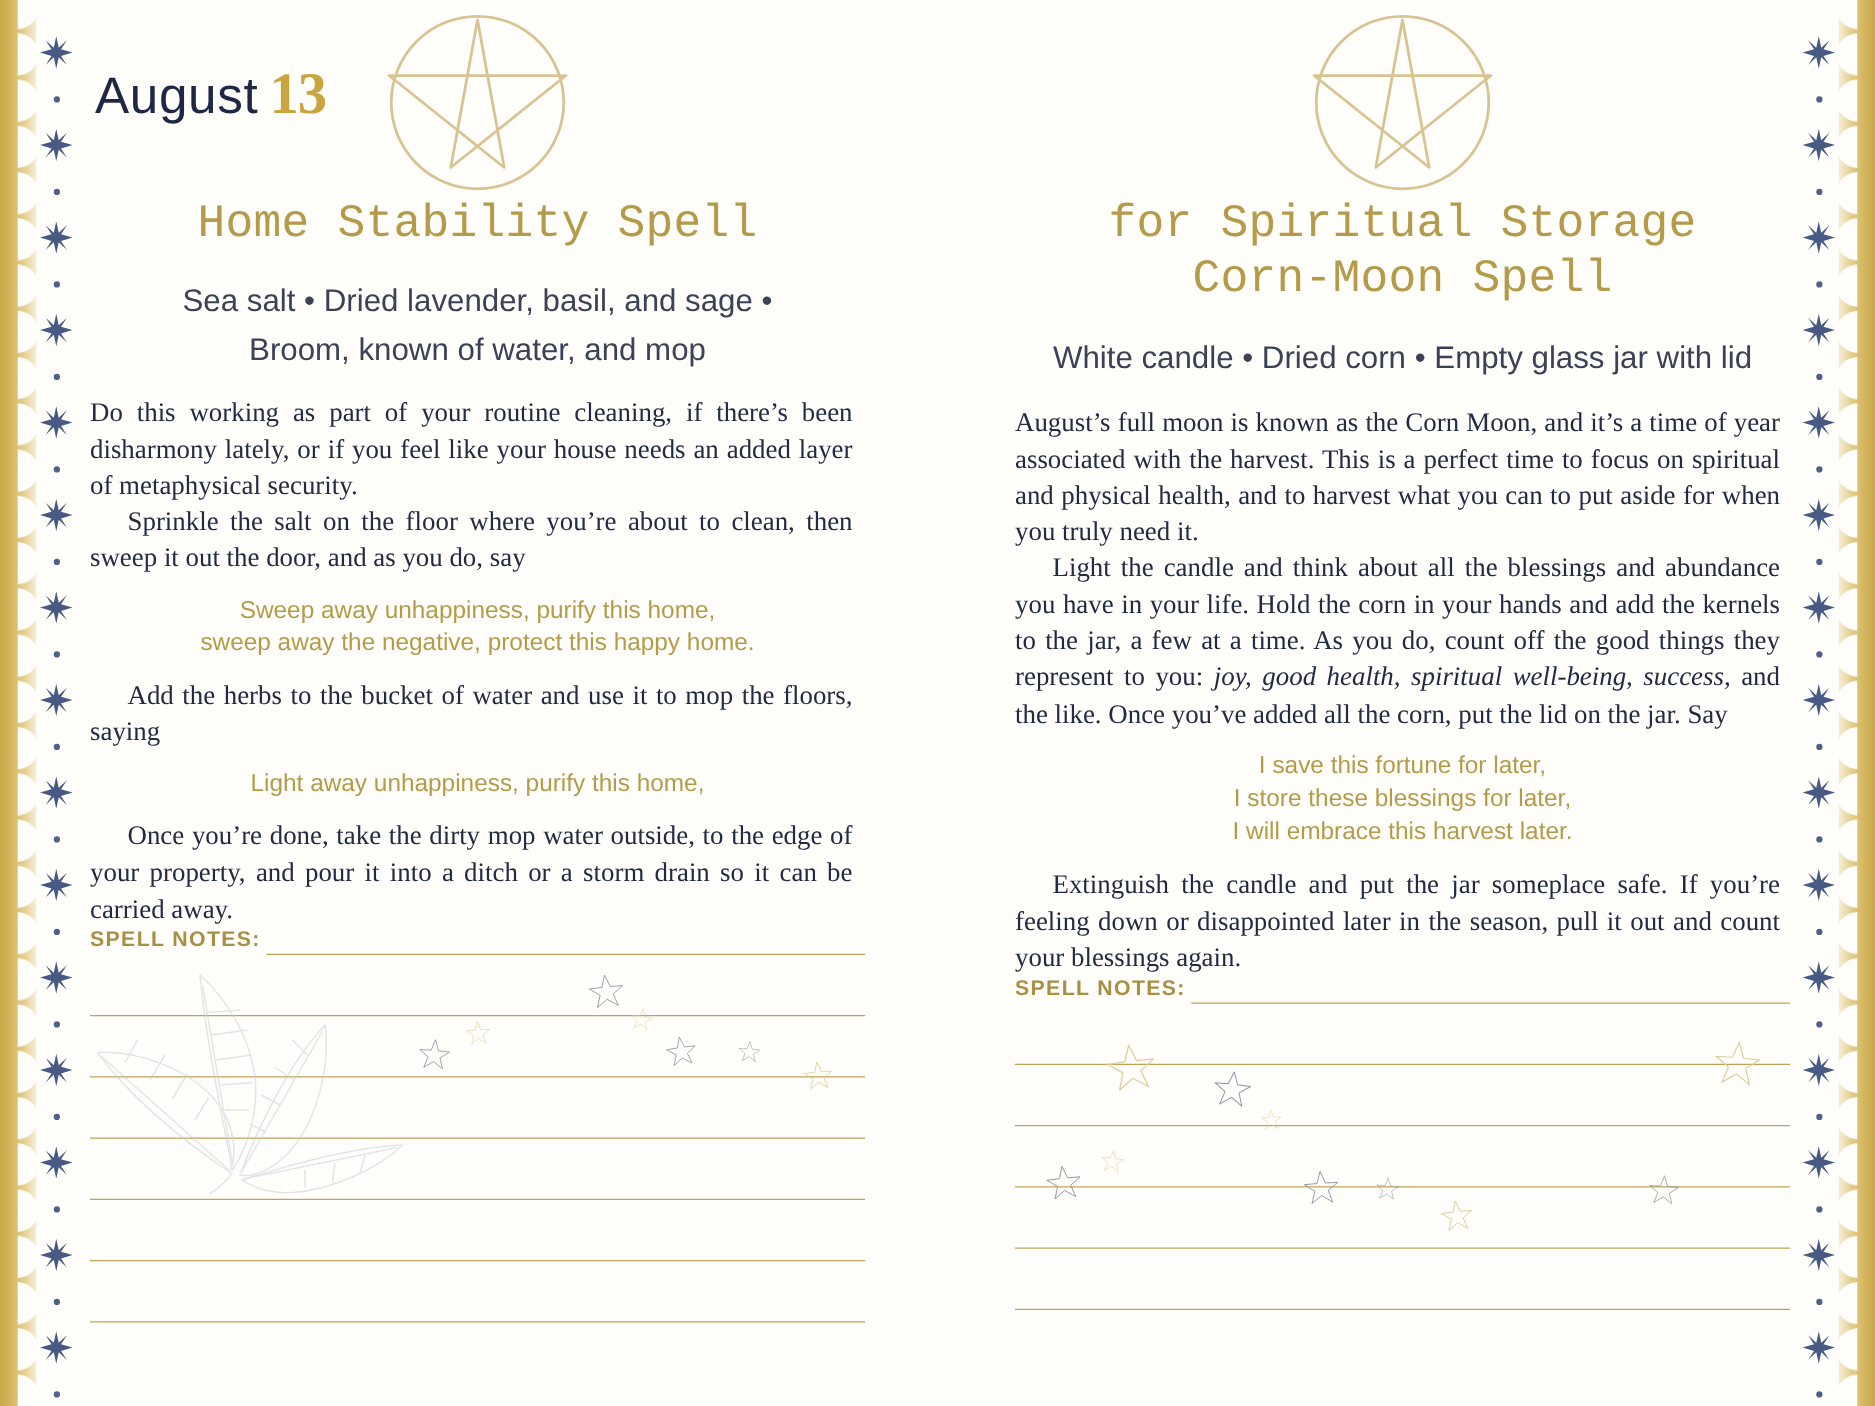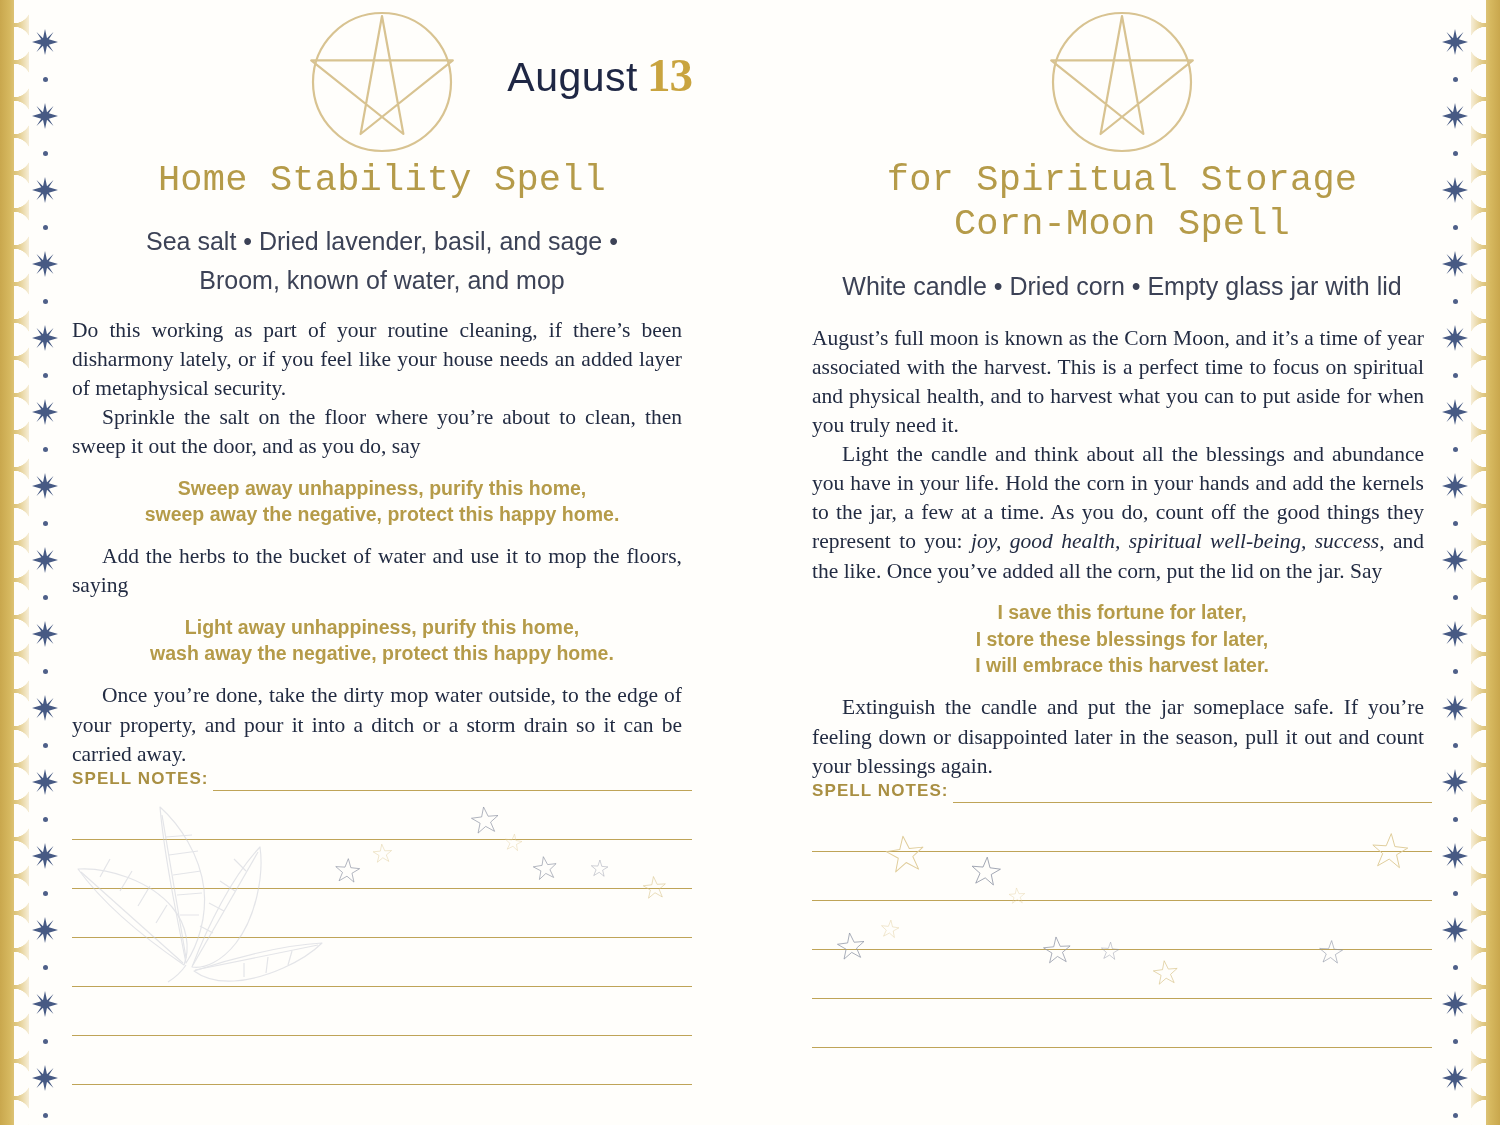--- a/index.html
+++ b/index.html
@@ -104,22 +104,22 @@
     position: absolute;
     top: 8px;
     left: 50%;
     transform: translateX(-50%);
     width: 148px; height: 148px;
   }
   .pentacle svg { display:block; }
   .date-row {
     position: absolute;
     top: 52px;
-    left: 16px; right: 0;
-    text-align: right;
+    left: 4px; right: 0;
+    text-align: left;
     white-space: nowrap;
     line-height: 1;
   }
   .date-month {
     font-family: "Liberation Sans", sans-serif;
     font-size: 41px;
     font-weight: 300;
     letter-spacing: 0.5px;
     color: #1f2744;
     vertical-align: baseline;
@@ -168,21 +168,21 @@
     margin: 0;
   }
   .col-left .body-text  { width: 610px; }
   .col-right .body-text { width: 612px; }
   .body-text p { margin: 0; }
   .body-text p.ind { text-indent: 30px; }
   .body-text em { font-style: italic; }
 
   .chant {
     font-family: "Liberation Sans", sans-serif;
-    font-weight: 700;
+    font-weight: 400;
     font-size: 19.5px;
     line-height: 1.38;
     color: #b59b49;
     text-align: center;
     margin: 13px 0 14px 0;
     position: relative;
     z-index: 2;
   }
   .chant .cl { display:block; }
 
@@ -462,21 +462,20 @@
         </div>
         <div class="chant">
           <span class="cl">Sweep away unhappiness, purify this home,</span>
           <span class="cl">sweep away the negative, protect this happy home.</span>
         </div>
         <div class="body-text">
           <p class="ind">Add the herbs to the bucket of water and use it to mop the floors, saying</p>
         </div>
         <div class="chant">
           <span class="cl">Light away unhappiness, purify this home,</span>
-          <span class="cl">wash away the negative, protect this happy home.</span>
         </div>
         <div class="body-text">
           <p class="ind">Once you’re done, take the dirty mop water outside, to the edge of your property, and pour it into a ditch or a storm drain so it can be carried away.</p>
         </div>
       </div>
 
     <div class="notes-block" id="left-notes">
         <div class="notes-label-row">
           <span class="notes-label">SPELL NOTES:</span>
           <span class="notes-rule-first"></span>

